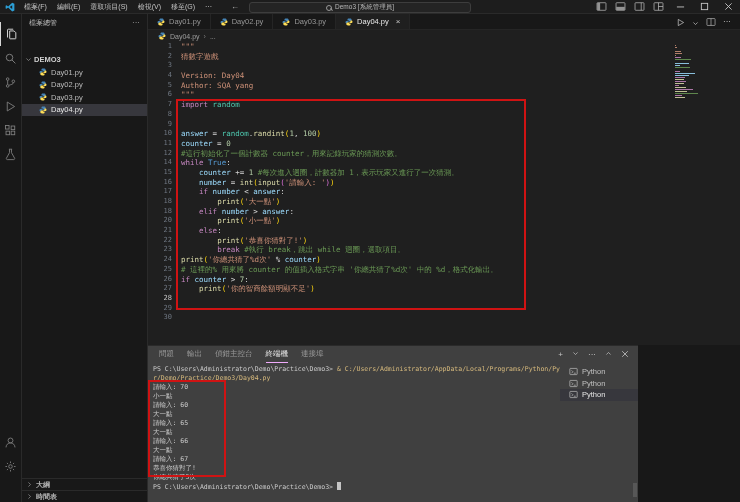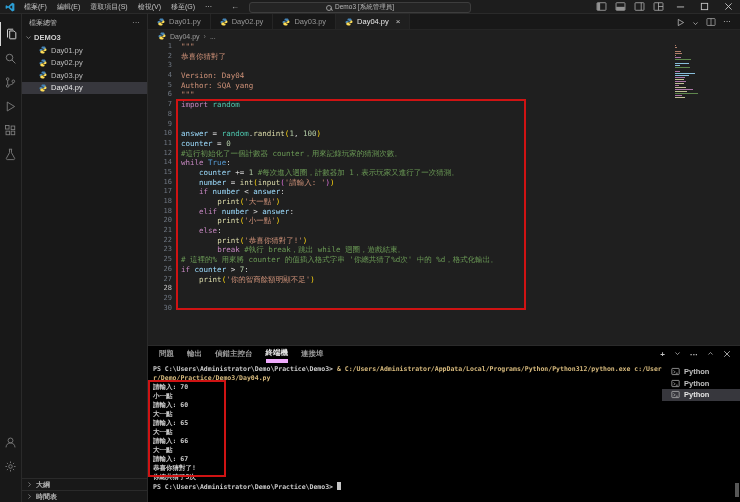--- a/index.html
+++ b/index.html
@@ -25,21 +25,21 @@
   .activitybar{position:absolute;left:0;top:14px;width:22px;height:488px;background:#181818;
     border-right:1px solid #2a2a2a;box-sizing:border-box;z-index:10;padding-top:8px;}
   .act-icon{width:21px;height:24px;display:flex;align-items:center;justify-content:center;color:#7e7e7e;box-sizing:border-box;}
   .act-icon.active{color:#d7d7d7;border-left:1px solid #d7d7d7;}
   #act-bottom{position:absolute;left:0;bottom:24px;padding:0;}
   
   .sidebar{position:absolute;left:22px;top:14px;width:126px;height:488px;background:#181818;
     border-right:1px solid #2a2a2a;box-sizing:border-box;z-index:9;}
   .sidebar-header{height:17px;display:flex;align-items:center;padding:0 7px;font-size:7px;color:#b7b7b7;}
   .sidebar-header .more{margin-left:auto;font-size:8px;color:#9a9a9a;}
-  .tree-root{display:flex;align-items:center;height:13px;font-size:7.5px;font-weight:bold;color:#d0d0d0;padding-left:3px;gap:2px;}
+  .tree-root{display:flex;align-items:center;height:13px;font-size:7.5px;font-weight:bold;color:#d0d0d0;padding-left:3px;gap:2px;margin-top:22px;}
   .file-row{display:flex;align-items:center;height:12.5px;padding-left:17px;gap:4px;font-size:7.5px;color:#bdbdbd;}
   .file-row.selected{background:#37373d;color:#e8e8e8;}
   .py-icon{width:8px;height:8px;flex:none;display:flex;}
   .sidebar-bottom{position:absolute;left:0;bottom:0;width:100%;}
   .section-row{height:11px;border-top:1px solid #2a2a2a;display:flex;align-items:center;font-size:7px;
     font-weight:bold;color:#b0b0b0;padding-left:4px;gap:3px;}
   .chev{display:flex;color:#9a9a9a;}
   .chev.right{transform:rotate(-90deg);}
   
   .editor{position:absolute;left:148px;top:14px;width:592px;height:331px;background:#1f1f1f;}
@@ -55,25 +55,25 @@
     font-size:7.5px;line-height:9.7px;}
   .cl{display:flex;height:9.7px;white-space:pre;}
   .ln{width:24px;text-align:right;padding-right:9px;color:#6e7681;flex:none;font-size:7px;}
   .ln.cur{color:#c6c6c6;}
   .t-kw{color:#C586C0}.t-const{color:#569CD6}.t-fn{color:#DCDCAA}.t-var{color:#9CDCFE}
   .t-num{color:#B5CEA8}.t-str{color:#CE9178}.t-cmt{color:#6A9955}.t-mod{color:#4EC9B0}
   .t-op{color:#d4d4d4}.t-p1{color:#FFD710}.t-p2{color:#DA70D6}.t-txt{color:#d4d4d4}
   .minimap{position:absolute;left:527px;top:31px;width:38px;}
   .mm-line{height:1px;margin-bottom:1px;opacity:.85;}
   
-  .panel{position:absolute;left:148px;top:345px;width:592px;height:157px;background:#000000;
-    border-top:1px solid #2a2a2a;box-sizing:border-box;font-weight:bold;}
+  .panel{position:absolute;left:148px;top:345px;width:490px;height:157px;background:#404040;
+    border-top:1px solid #2a2a2a;box-sizing:border-box;}
   .panel-tabs{height:17px;display:flex;align-items:stretch;gap:13px;padding-left:11px;font-size:7.5px;color:#9a9a9a;}
   .ptab{display:flex;align-items:center;border-bottom:1px solid transparent;box-sizing:border-box;white-space:nowrap;}
-  .ptab.active{color:#e7e7e7;border-bottom:4px solid #f0abfc;}
+  .ptab.active{color:#e7e7e7;border-bottom:1px solid #f0abfc;}
   .panel-actions{margin-left:auto;display:flex;align-items:center;gap:9px;padding-right:9px;color:#c5c5c5;font-size:8px;}
   .panel-body{position:absolute;left:0;top:17px;right:0;bottom:0;display:flex;}
   .terminal{flex:1;padding:2px 0 0 5px;font-family:"DejaVu Sans Mono","Liberation Mono",monospace;
     font-size:6.5px;line-height:9px;color:#ccc;white-space:pre;overflow:hidden;}
   .t-prompt{color:#cccccc}.t-cmd{color:#d7ba7d}.t-out{color:#cccccc}
   .cursor{display:inline-block;width:4.5px;height:7.5px;background:#c5c5c5;vertical-align:-1px;}
   .terminal-list{width:78px;flex:none;padding-top:3px;}
   .term-row{display:flex;align-items:center;gap:4px;height:11.5px;padding-left:9px;font-size:7.5px;color:#c0c0c0;}
   .term-row.selected{background:#37373d;color:#e5e5e5;}
   .term-icon{display:flex;color:#b9b9b9;}
@@ -349,41 +349,42 @@
             <path fill="#4584b6" d="M7.9 1c-1.8 0-3 .9-3 2.2V5h3v.8H3.9C2.2 5.8 1 6.8 1 8.5S2.2 11 3.9 11h1.3V9.1c0-1.3 1.2-2.3 2.7-2.3h3c1.4 0 2.3-.9 2.3-2.2V3.2C13.2 1.9 11.7 1 9.9 1z"></path>
             <path fill="#ffde57" d="M8.1 15c1.8 0 3-.9 3-2.2V11h-3v-.8h4.2c1.7 0 2.7-1 2.7-2.7S13.8 5 12.1 5h-1.3v1.9c0 1.3-1.2 2.3-2.7 2.3h-3c-1.4 0-2.3.9-2.3 2.2v1.4C2.8 14.1 6.3 15 8.1 15z"></path>
           </svg>
         </span>
       <span>Day04.py</span>
       <span class="sep">›</span>
       <span>...</span>
     </div>
     <div class="code" id="code">
         <div class="cl"><span class="ln">1</span><span class="lc"><span class="t-str">"""</span></span></div>
-        <div class="cl"><span class="ln">2</span><span class="lc"><span class="t-str">恭喜你猜對了</span></span></div>
+        <div class="cl"><span class="ln">2</span><span class="lc"><span class="t-str">猜數字遊戲</span></span></div>
         <div class="cl"><span class="ln">3</span><span class="lc"></span></div>
         <div class="cl"><span class="ln">4</span><span class="lc"><span class="t-str">Version: Day04</span></span></div>
         <div class="cl"><span class="ln">5</span><span class="lc"><span class="t-str">Author: SQA yang</span></span></div>
         <div class="cl"><span class="ln">6</span><span class="lc"><span class="t-str">"""</span></span></div>
         <div class="cl"><span class="ln">7</span><span class="lc"><span class="t-kw">import</span><span class="t-txt"> </span><span class="t-mod">random</span></span></div>
         <div class="cl"><span class="ln">8</span></div>
         <div class="cl"><span class="ln">9</span><span class="lc"></span></div>
         <div class="cl"><span class="ln">10</span><span class="lc"><span class="t-var">answer</span><span class="t-op"> = </span><span class="t-mod">random</span><span class="t-op">.</span><span class="t-fn">randint</span><span class="t-p1">(</span><span class="t-num">1</span><span class="t-op">, </span><span class="t-num">100</span><span class="t-p1">)</span></span></div>
         <div class="cl"><span class="ln">11</span><span class="lc"><span class="t-var">counter</span><span class="t-op"> = </span><span class="t-num">0</span></span></div>
         <div class="cl"><span class="ln">12</span><span class="lc"><span class="t-cmt">#這行初始化了一個計數器 counter，用來記錄玩家的猜測次數。</span></span></div>
         <div class="cl"><span class="ln">14</span><span class="lc"><span class="t-kw">while</span><span class="t-txt"> </span><span class="t-const">True</span><span class="t-op">:</span></span></div>
         <div class="cl"><span class="ln">15</span><span class="lc"><span class="t-txt">    </span><span class="t-var">counter</span><span class="t-op"> += </span><span class="t-num">1</span><span class="t-txt"> </span><span class="t-cmt">#每次進入迴圈，計數器加 1，表示玩家又進行了一次猜測。</span></span></div>
         <div class="cl"><span class="ln">16</span><span class="lc"><span class="t-txt">    </span><span class="t-var">number</span><span class="t-op"> = </span><span class="t-fn">int</span><span class="t-p1">(</span><span class="t-fn">input</span><span class="t-p2">(</span><span class="t-str">'請輸入: '</span><span class="t-p2">)</span><span class="t-p1">)</span></span></div>
         <div class="cl"><span class="ln">17</span><span class="lc"><span class="t-txt">    </span><span class="t-kw">if</span><span class="t-txt"> </span><span class="t-var">number</span><span class="t-op"> &lt; </span><span class="t-var">answer</span><span class="t-op">:</span></span></div>
         <div class="cl"><span class="ln">18</span><span class="lc"><span class="t-txt">        </span><span class="t-fn">print</span><span class="t-p1">(</span><span class="t-str">'大一點'</span><span class="t-p1">)</span></span></div>
         <div class="cl"><span class="ln">18</span><span class="lc"><span class="t-txt">    </span><span class="t-kw">elif</span><span class="t-txt"> </span><span class="t-var">number</span><span class="t-op"> &gt; </span><span class="t-var">answer</span><span class="t-op">:</span></span></div>
         <div class="cl"><span class="ln">20</span><span class="lc"><span class="t-txt">        </span><span class="t-fn">print</span><span class="t-p1">(</span><span class="t-str">'小一點'</span><span class="t-p1">)</span></span></div>
         <div class="cl"><span class="ln">21</span><span class="lc"><span class="t-txt">    </span><span class="t-kw">else</span><span class="t-op">:</span></span></div>
         <div class="cl"><span class="ln">22</span><span class="lc"><span class="t-txt">        </span><span class="t-fn">print</span><span class="t-p1">(</span><span class="t-str">'恭喜你猜對了!'</span><span class="t-p1">)</span></span></div>
-        <div class="cl"><span class="ln">23</span><span class="lc"><span class="t-txt">        </span><span class="t-kw">break</span><span class="t-txt"> </span><span class="t-cmt">#執行 break，跳出 while 迴圈，遊戲結束。</span></span></div>
+        <div class="cl"><span class="ln">23</span><span class="lc"><span class="t-txt">        </span><span class="t-kw">break</span><span class="t-txt"> </span><span class="t-cmt">#執行 break，跳出 while 迴圈，選取項目。</span></span></div>
+        <div class="cl"><span class="ln">24</span><span class="lc"><span class="t-fn">print</span><span class="t-p1">(</span><span class="t-str">'你總共猜了%d次'</span><span class="t-op"> % </span><span class="t-var">counter</span><span class="t-p1">)</span></span></div>
         <div class="cl"><span class="ln">25</span><span class="lc"><span class="t-cmt"># 這裡的% 用來將 counter 的值插入格式字串 '你總共猜了%d次' 中的 %d，格式化輸出。</span></span></div>
         <div class="cl"><span class="ln">26</span><span class="lc"><span class="t-kw">if</span><span class="t-txt"> </span><span class="t-var">counter</span><span class="t-op"> &gt; </span><span class="t-num">7</span><span class="t-op">:</span></span></div>
         <div class="cl"><span class="ln">27</span><span class="lc"><span class="t-txt">    </span><span class="t-fn">print</span><span class="t-p1">(</span><span class="t-str">'你的智商餘額明顯不足'</span><span class="t-p1">)</span></span></div>
         <div class="cl"><span class="ln cur">28</span><span class="lc"></span></div>
         <div class="cl"><span class="ln">29</span><span class="lc"></span></div>
         <div class="cl"><span class="ln">30</span><span class="lc"></span></div>
       </div>
     <div class="minimap" id="minimap">
         <div class="mm-line" style="width: 1.35px; background: rgb(206, 145, 120);"></div>
         <div class="mm-line" style="width: 2.25px; background: rgb(206, 145, 120);"></div>

